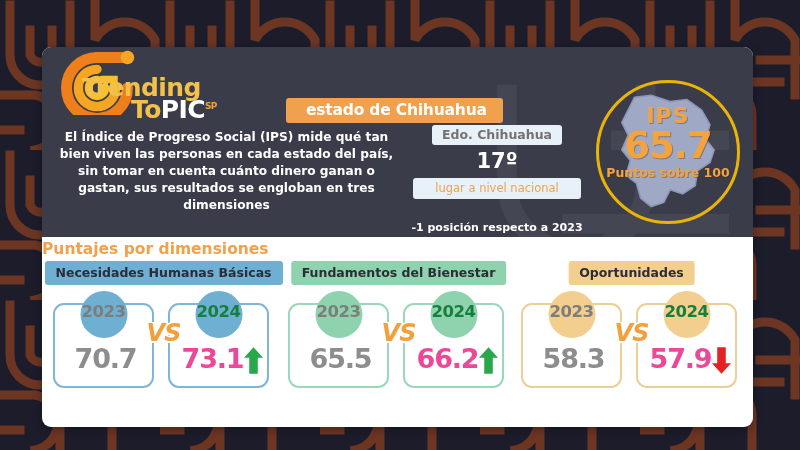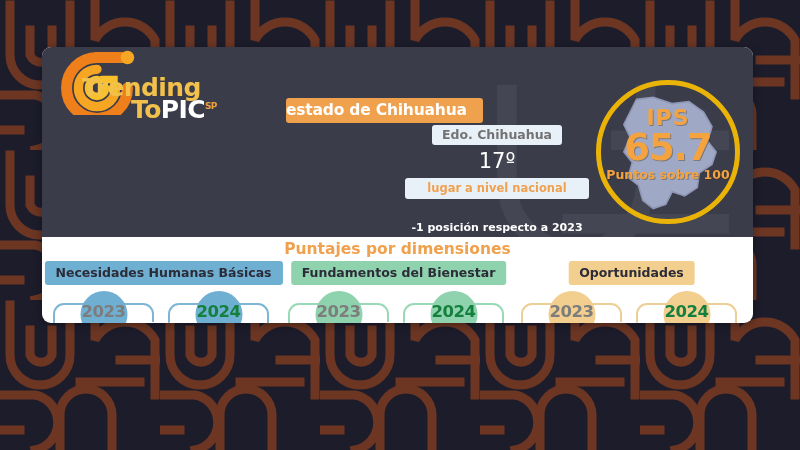--- a/index.html
+++ b/index.html
@@ -15,21 +15,21 @@
     position: absolute; inset: 0;
     background: #1d1c2b;
     overflow: hidden;
   }
   #backdrop svg { position: absolute; inset: 0; width: 800px; height: 450px; }
 
   
   #card {
     position: absolute;
     left: 42px; top: 47px;
-    width: 711px; height: 276px;
+    width: 711px; height: 380px;
     background: #ffffff;
     border-radius: 9px;
     overflow: hidden;
     box-shadow: 0 2px 10px rgba(0,0,0,.35);
   }
 
   
   .dark-panel {
     position: absolute; left: 0; top: 0;
     width: 711px; height: 190px;
@@ -62,21 +62,21 @@
   
   #main-title {
     position: absolute; left: 200px; top: 26px; width: 340px;
     text-align: center;
     color: #ffffff; font-size: 17.5px; font-weight: bold;
     font-family: "DejaVu Sans", sans-serif; letter-spacing: -.3px;
   }
   #sub-title-wrap {
     position: absolute; left: 244px; top: 51px;
     background: #f0a14e; border-radius: 3px;
-    padding: 3px 16px 4px 0;
+    padding: 3px 16px 4px 20px;
   }
   #sub-title {
     color: #ffffff; font-size: 15.5px; font-weight: bold;
     font-family: "DejaVu Sans", sans-serif; letter-spacing: -.2px;
   }
 
   
   #intro {
     position: absolute; left: 12px; top: 82px; width: 345px;
     text-align: center; color: #ffffff;
@@ -86,55 +86,55 @@
 
   
   #rank { position: absolute; left: 360px; top: 78px; width: 190px; text-align: center; }
   .rank-badge {
     display: inline-block; background: #e9f1f8; border-radius: 3px;
     padding: 2px 10px 3px 10px;
     color: #737373; font-size: 12.5px; font-weight: bold;
     font-family: "DejaVu Sans", sans-serif;
   }
   .rank-value {
-    color: #ffffff; font-size: 21px; font-weight: normal;
+    color: #ffffff; font-size: 21px; font-weight: bold;
     margin: 4px 0 5px 0; font-family: "DejaVu Sans", sans-serif;
   }
   .rank-sub {
     display: inline-block; background: #e9f1f8; border-radius: 3px;
     padding: 3px 22px 4px 22px;
-    color: #f0a14e; font-size: 11.5px; font-weight: bold; line-height: 14px;
+    color: #f0a14e; font-size: 11.5px; font-weight: normal; line-height: 14px;
     font-family: "DejaVu Sans", sans-serif;
   }
   .rank-note {
     color: #ffffff; font-size: 11px; font-weight: bold; margin-top: 22px;
     font-family: "DejaVu Sans", sans-serif;
   }
 
   
   #ips-circle {
     position: absolute; left: 554px; top: 33px;
     width: 144px; height: 144px;
-    border: 5px solid #eab308; border-radius: 50%;
+    border: 3px solid #eab308; border-radius: 50%;
     overflow: hidden;
   }
   #ips-circle .map { position: absolute; left: 6px; top: 6px; width: 126px; height: 126px; }
   #ips-text {
     position: absolute; inset: 0; text-align: center;
     color: #f5a33e; font-family: "DejaVu Sans", sans-serif; font-weight: bold;
     text-shadow: 1px 1px 0 rgba(60,40,10,.35);
   }
   #ips-text .lbl { font-size: 22px; margin-top: 20px; letter-spacing: 1px; }
   #ips-text .val { font-size: 37px; line-height: 36px; letter-spacing: -1px; }
   #ips-text .unit { font-size: 12.5px; line-height: 13px; margin-top: 2px; text-align: center; }
 
   
   #dims-title {
     position: absolute; left: 0; top: 193px; width: 711px;
-    text-align: center; color: #f0a14e;
+    text-align: left; color: #f0a14e;
     font-size: 15.5px; font-weight: bold;
     font-family: "DejaVu Sans", sans-serif;
   }
   #dims { position: absolute; left: 0; top: 214px; width: 711px; height: 140px; padding-left: 48px; }
   .dim { position: absolute; top: 0; width: 233px; height: 140px; }
   .dim.d0 { left: 5px; }
   .dim.d1 { left: 240px; }
   .dim.d2 { left: 473px; }
 
   .dim-header {
@@ -232,20 +232,21 @@
       <path d="M56 36 L70 36 L70 50" fill="none" stroke="#f7c02c" stroke-width="9" stroke-linecap="round"></path>
     </svg>
     <div class="word1">Trending</div>
     <div class="word2"><span class="to">To</span><span class="pic">PIC</span><span class="tm">SP</span></div>
   </div>
 
   <div id="sub-title-wrap">
     <div id="sub-title">estado de Chihuahua</div>
   </div>
 
+  <div id="intro">El Índice de Progreso Social (IPS) mide qué tan bien viven las personas en cada estado del país, sin tomar en cuenta cuánto dinero ganan o gastan, sus resultados se engloban en tres dimensiones</div>
 
   <div id="rank">
     <div class="rank-badge">Edo. Chihuahua</div>
     <div class="rank-value">17º</div>
     <div class="rank-sub">lugar a nivel nacional</div>
     <div class="rank-note">-1 posición respecto a 2023</div>
   </div>
 
   <div id="ips-circle">
     <svg class="map" viewBox="0 0 120 120">

